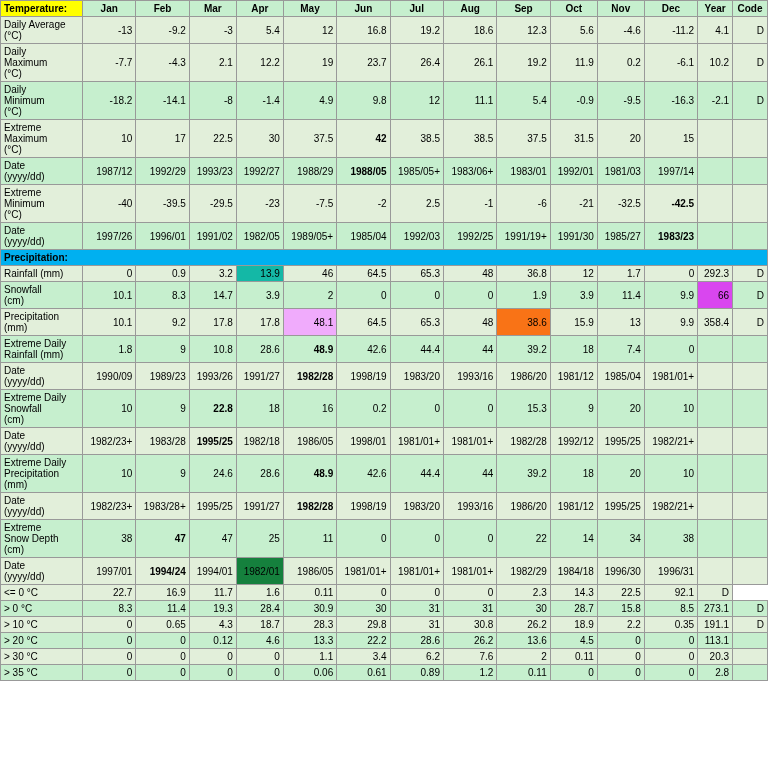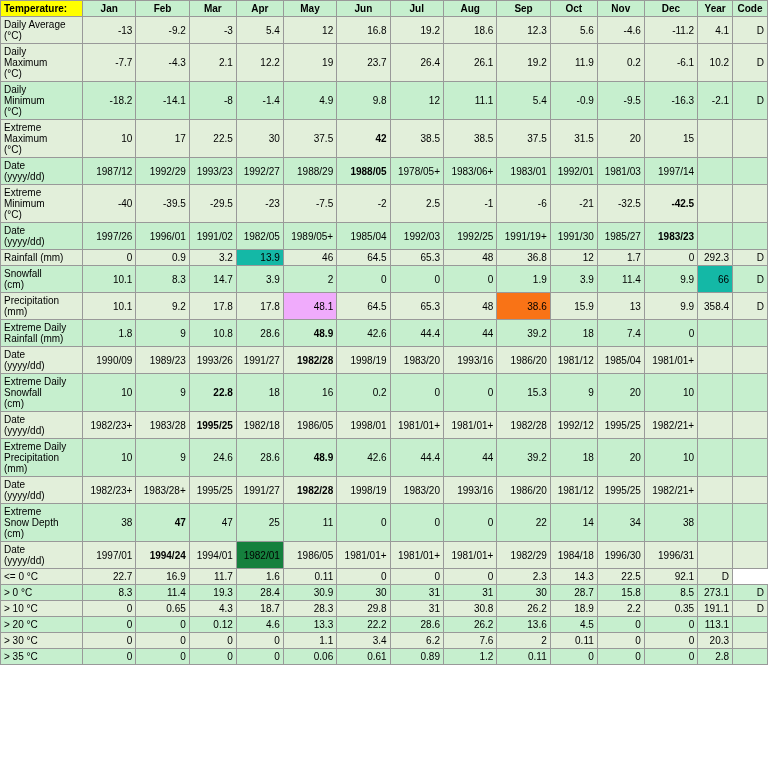--- a/index.html
+++ b/index.html
@@ -105,21 +105,21 @@
         <td style="background: rgb(226, 239, 218);"></td>
       </tr>
       <tr>
         <td class="row-label" style="text-align: left; background: rgb(198, 239, 206);">Date<br>(yyyy/dd)</td>
         <td style="background: rgb(198, 239, 206);">1987/12</td>
         <td style="background: rgb(198, 239, 206);">1992/29</td>
         <td style="background: rgb(198, 239, 206);">1993/23</td>
         <td style="background: rgb(198, 239, 206);">1992/27</td>
         <td style="background: rgb(198, 239, 206);">1988/29</td>
         <td style="font-weight: bold; background: rgb(198, 239, 206);">1988/05</td>
-        <td style="background: rgb(198, 239, 206);">1978/05+</td>
+        <td style="background: rgb(198, 239, 206);">1985/05+</td>
         <td style="background: rgb(198, 239, 206);">1983/06+</td>
         <td style="background: rgb(198, 239, 206);">1983/01</td>
         <td style="background: rgb(198, 239, 206);">1992/01</td>
         <td style="background: rgb(198, 239, 206);">1981/03</td>
         <td style="background: rgb(198, 239, 206);">1997/14</td>
         <td style="background: rgb(198, 239, 206);"></td>
         <td style="background: rgb(198, 239, 206);"></td>
       </tr>
       <tr>
         <td class="row-label" style="text-align: left; background: rgb(226, 239, 218);">Extreme<br>Minimum<br>(°C)</td>
@@ -148,20 +148,23 @@
         <td style="background: rgb(198, 239, 206);">1985/04</td>
         <td style="background: rgb(198, 239, 206);">1992/03</td>
         <td style="background: rgb(198, 239, 206);">1992/25</td>
         <td style="background: rgb(198, 239, 206);">1991/19+</td>
         <td style="background: rgb(198, 239, 206);">1991/30</td>
         <td style="background: rgb(198, 239, 206);">1985/27</td>
         <td style="font-weight: bold; background: rgb(198, 239, 206);">1983/23</td>
         <td style="background: rgb(198, 239, 206);"></td>
         <td style="background: rgb(198, 239, 206);"></td>
       </tr>
+      <tr class="section-header">
+        <td colspan="15" style="background: rgb(0, 176, 240); font-weight: bold; text-align: left;">Precipitation:</td>
+      </tr>
       <tr>
         <td class="row-label" style="text-align: left; background: rgb(226, 239, 218);">Rainfall (mm)</td>
         <td style="background: rgb(226, 239, 218);">0</td>
         <td style="background: rgb(226, 239, 218);">0.9</td>
         <td style="background: rgb(226, 239, 218);">3.2</td>
         <td style="background: #14b8a6; margin-left: 43px;">13.9</td>
         <td style="background: rgb(226, 239, 218);">46</td>
         <td style="background: rgb(226, 239, 218);">64.5</td>
         <td style="background: rgb(226, 239, 218);">65.3</td>
         <td style="background: rgb(226, 239, 218);">48</td>
@@ -179,21 +182,21 @@
         <td style="background: rgb(198, 239, 206);">14.7</td>
         <td style="background: rgb(198, 239, 206);">3.9</td>
         <td style="background: rgb(198, 239, 206);">2</td>
         <td style="background: rgb(198, 239, 206);">0</td>
         <td style="background: rgb(198, 239, 206);">0</td>
         <td style="background: rgb(198, 239, 206);">0</td>
         <td style="background: rgb(198, 239, 206);">1.9</td>
         <td style="background: rgb(198, 239, 206);">3.9</td>
         <td style="background: rgb(198, 239, 206);">11.4</td>
         <td style="background: rgb(198, 239, 206);">9.9</td>
-        <td style="background: #14b8a6;">66</td>
+        <td style="background: #d946ef;">66</td>
         <td style="background: rgb(198, 239, 206);">D</td>
       </tr>
       <tr>
         <td class="row-label" style="text-align: left; background: rgb(226, 239, 218);">Precipitation<br>(mm)</td>
         <td style="background: rgb(226, 239, 218);">10.1</td>
         <td style="background: rgb(226, 239, 218);">9.2</td>
         <td style="background: rgb(226, 239, 218);">17.8</td>
         <td style="background: rgb(226, 239, 218);">17.8</td>
         <td style="background: #f0abfc;">48.1</td>
         <td style="background: rgb(226, 239, 218);">64.5</td>

